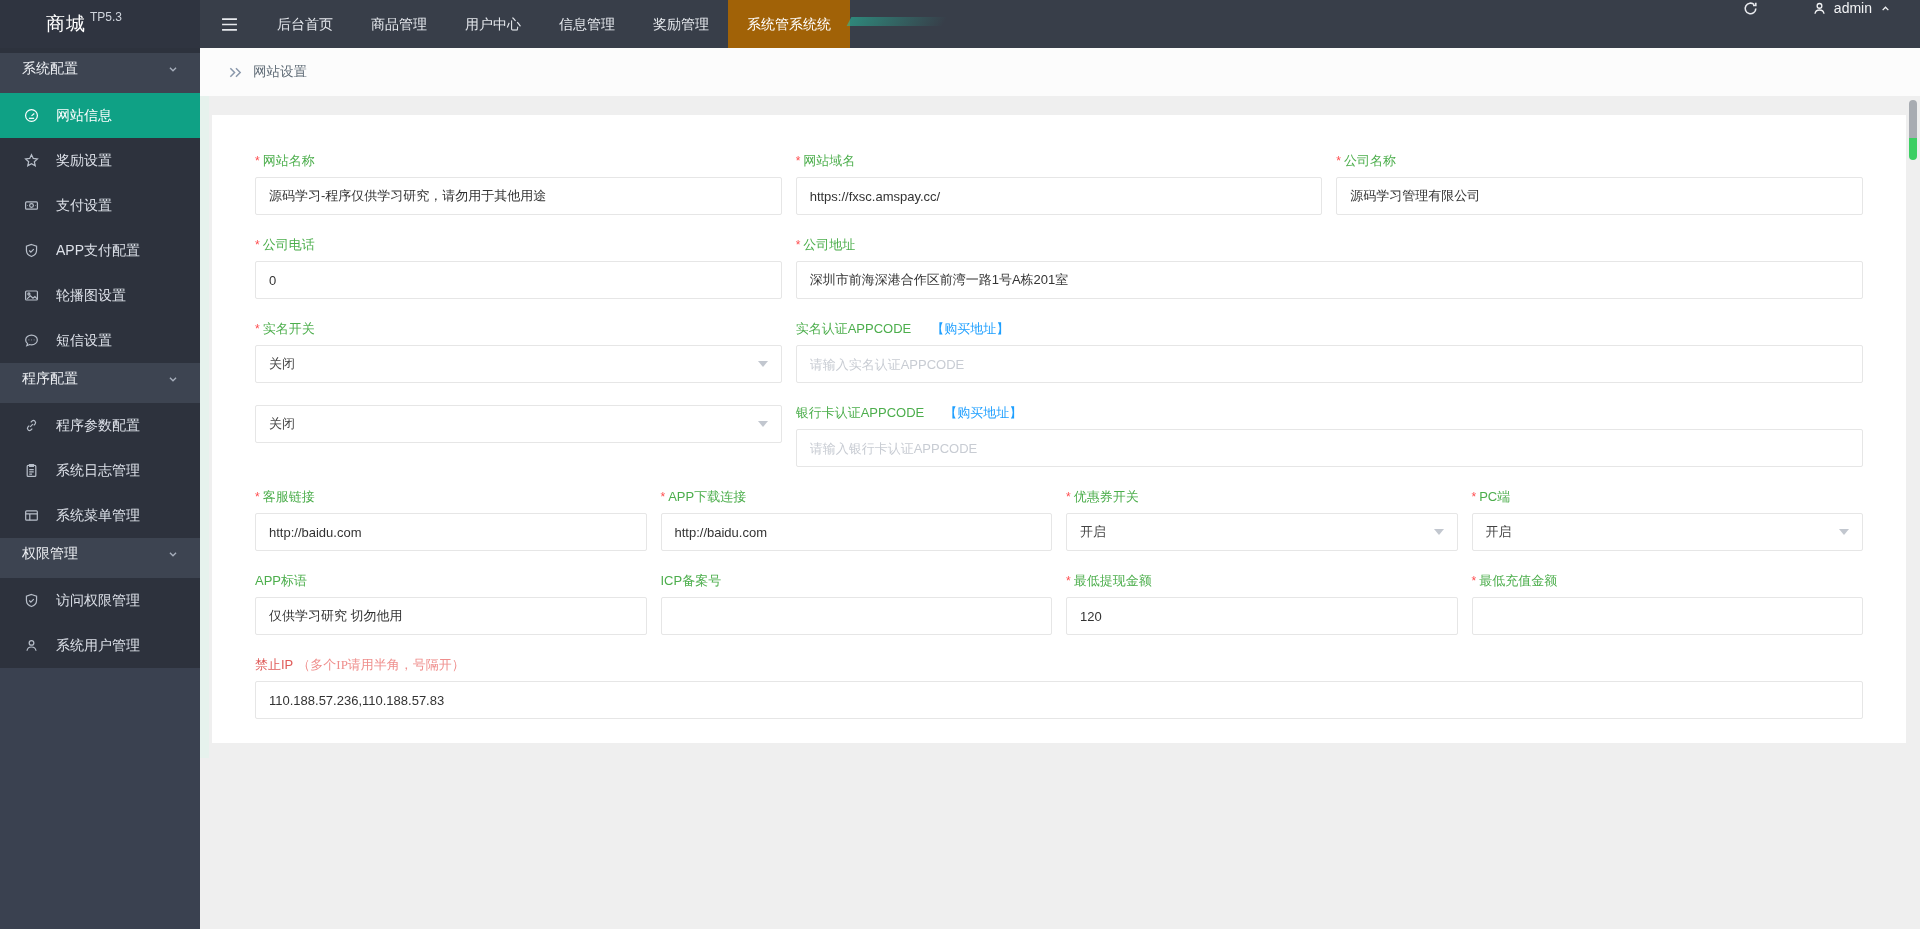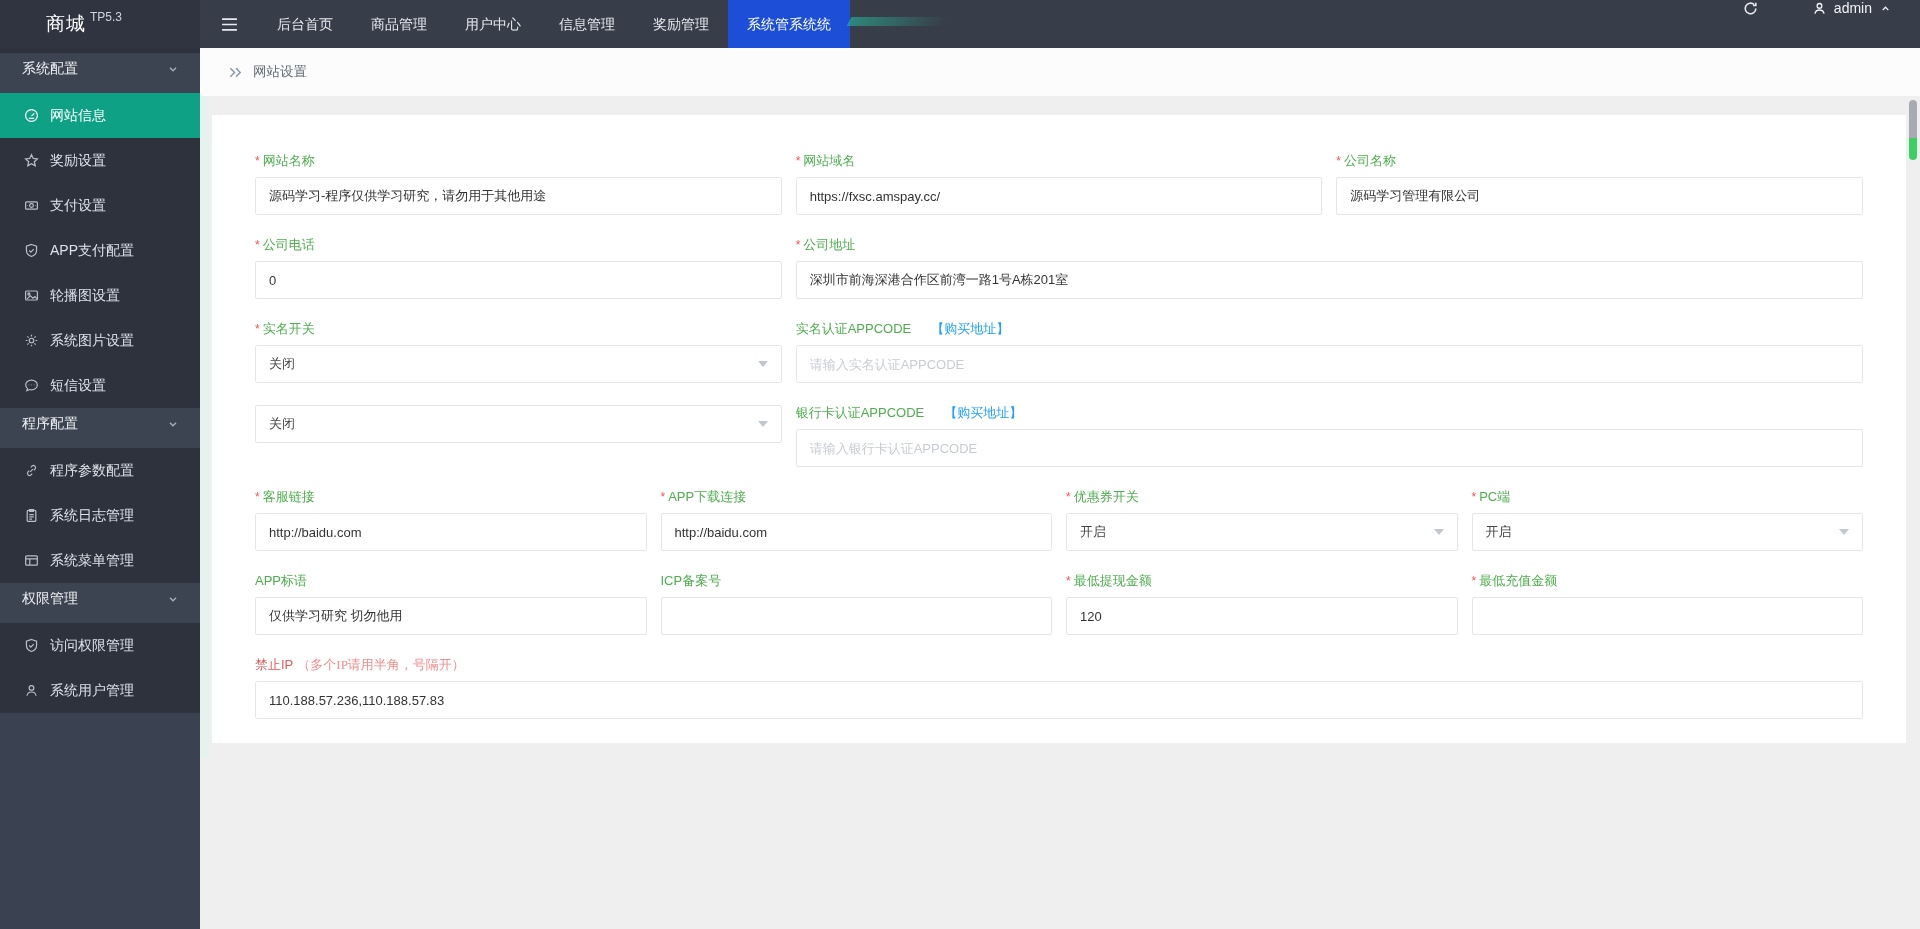--- a/index.html
+++ b/index.html
@@ -7,37 +7,37 @@
     font-family:"Liberation Sans","DejaVu Sans",sans-serif; background:#efefef; }
 
   
   .topbar { height:48px; background:#383e49; display:flex; align-items:stretch; color:#eceef2; }
   .logo-area { width:200px; background:#2f3440; display:flex; align-items:center; padding-left:46px; }
   .logo-text { font-size:19px; color:#fff; letter-spacing:1px; }
   .logo-sup { font-size:12px; color:#cfd4dc; margin-left:4px; position:relative; top:-7px; }
   .burger { width:58px; display:flex; align-items:center; justify-content:center; cursor:pointer; color:#e8eaee; }
   .nav { display:flex; }
   .nav-item { padding:0 19px; line-height:48px; font-size:14px; color:#e6e9ee; cursor:pointer; }
-  .nav-item.active { background:#1d4ed8; color:#fff; position:relative; }
+  .nav-item.active { background:#a16207; color:#fff; position:relative; }
   .streak { position:absolute; left:99%; top:17px; width:96px; height:9px;
     background:linear-gradient(90deg, rgba(38,196,164,.55), rgba(38,196,164,0));
     transform:skewX(-28deg); pointer-events:none; }
   .topbar-right { margin-left:auto; display:flex; align-items:flex-start; }
   .refresh-btn { width:46px; display:flex; justify-content:center; align-items:center; color:#e8eaee; cursor:pointer; margin-right:38px; }
   .user-box { display:flex; align-items:center; gap:7px; padding-right:28px; cursor:pointer; font-size:14px; color:#f2f3f5; }
 
   
   .layout { display:flex; height:881px; }
 
   
   .sidebar { width:200px; background:#2d323d; display:flex; flex-direction:column; padding-top:5px; }
   .sec-header { height:40px; background:#3d4451; display:flex; align-items:center;
     padding:0 20px 8px 22px; font-size:14px; color:#eef0f4; cursor:pointer; }
   .sec-header .chev { margin-left:auto; color:#a7afbc; display:flex; }
-  .s-item { height:45px; display:flex; align-items:center; gap:11px; padding-left:24px;
+  .s-item { height:45px; display:flex; align-items:center; gap:17px; padding-left:24px;
     font-size:14px; color:#dde1e9; cursor:pointer; }
   .s-item .icn { display:flex; color:#b7bec9; }
   .s-item.active { background:#0fa185; color:#fff; }
   .s-item.active .icn { color:#fff; }
   .sidebar-filler { flex:1; background:#3a4150; }
 
   
   .main { flex:1; display:flex; flex-direction:column; background:#efefef; position:relative; }
   .breadcrumb { height:48px; background:#fcfcfc; display:flex; align-items:center; gap:10px; padding-left:28px; }
   .breadcrumb .bc-text { font-size:13.5px; color:#5f6b76; }
@@ -177,29 +177,20 @@
       <span class="icn">
         <svg width="15" height="15" viewBox="0 0 16 16" fill="none" stroke="currentColor" stroke-width="1.3">
           <rect x="1.7" y="3.2" width="12.6" height="9.6" rx="1"></rect>
             <circle cx="5.2" cy="6.4" r="1.1"></circle>
             <path d="M3.2 11.6l3.6-3.2 2.8 2.4 2-1.6 2.4 2.4"></path>
         </svg>
       </span>
       <span>轮播图设置</span>
     </div>
 
-    <div class="s-item">
-      <span class="icn">
-        <svg width="15" height="15" viewBox="0 0 16 16" fill="none" stroke="currentColor" stroke-width="1.3">
-          <circle cx="8" cy="8" r="2.4"></circle>
-            <path d="M8 1.8v1.8M8 12.4v1.8M1.8 8h1.8M12.4 8h1.8M3.6 3.6l1.3 1.3M11.1 11.1l1.3 1.3M12.4 3.6l-1.3 1.3M4.9 11.1l-1.3 1.3"></path>
-        </svg>
-      </span>
-      <span>系统图片设置</span>
-    </div>
 
     <div class="s-item">
       <span class="icn">
         <svg width="15" height="15" viewBox="0 0 16 16" fill="none" stroke="currentColor" stroke-width="1.3">
           <path d="M8 2.2c3.5 0 6.2 2.3 6.2 5.2s-2.7 5.2-6.2 5.2c-.7 0-1.4-.1-2-.3L3 13.6l.8-2.3C2.6 10.3 1.8 9 1.8 7.4c0-2.9 2.7-5.2 6.2-5.2z"></path>
             <path d="M5 7.4h.5M7.8 7.4h.5M10.5 7.4h.5"></path>
         </svg>
       </span>
       <span>短信设置</span>
     </div>

